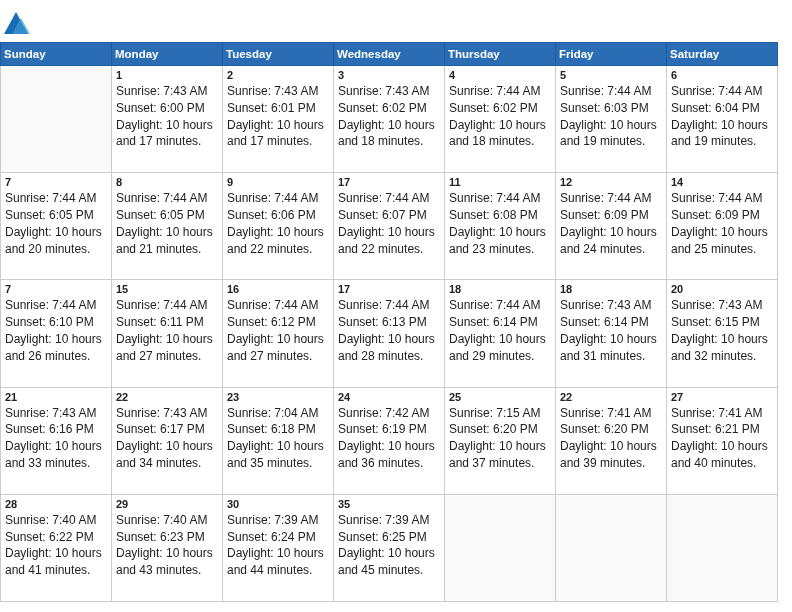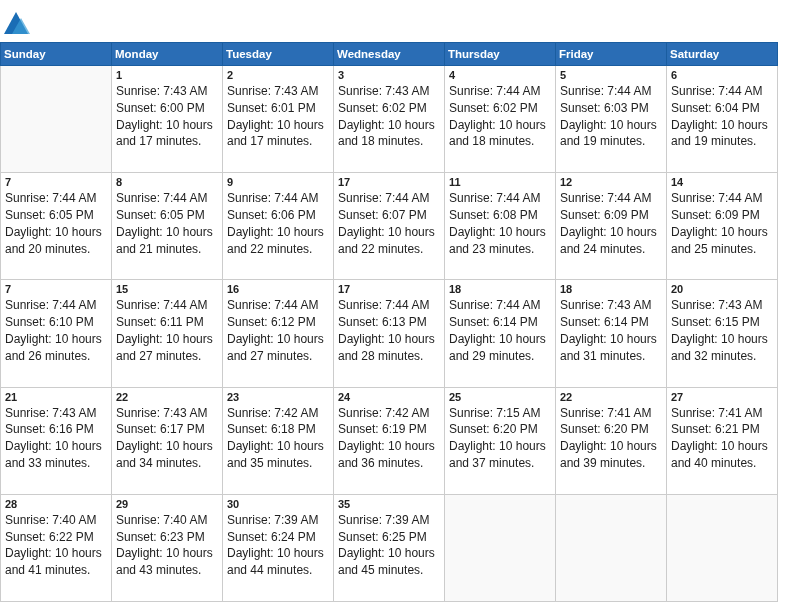--- a/index.html
+++ b/index.html
@@ -263,21 +263,21 @@
 Daylight: 10 hours and 33 minutes.</div>
           </td>
           <td>
             <span class="day-number">22</span>
             <div class="day-info">Sunrise: 7:43 AM
 Sunset: 6:17 PM
 Daylight: 10 hours and 34 minutes.</div>
           </td>
           <td>
             <span class="day-number">23</span>
-            <div class="day-info">Sunrise: 7:42 AM
+            <div class="day-info">Sunrise: 7:04 AM
 Sunset: 6:18 PM
 Daylight: 10 hours and 35 minutes.</div>
           </td>
           <td>
             <span class="day-number">24</span>
             <div class="day-info">Sunrise: 7:42 AM
 Sunset: 6:19 PM
 Daylight: 10 hours and 36 minutes.</div>
           </td>
           <td>

